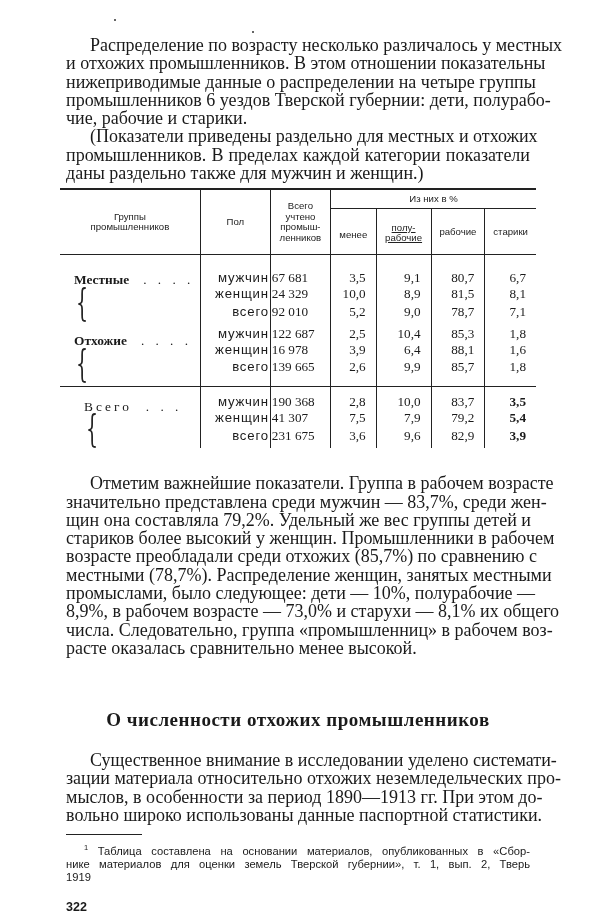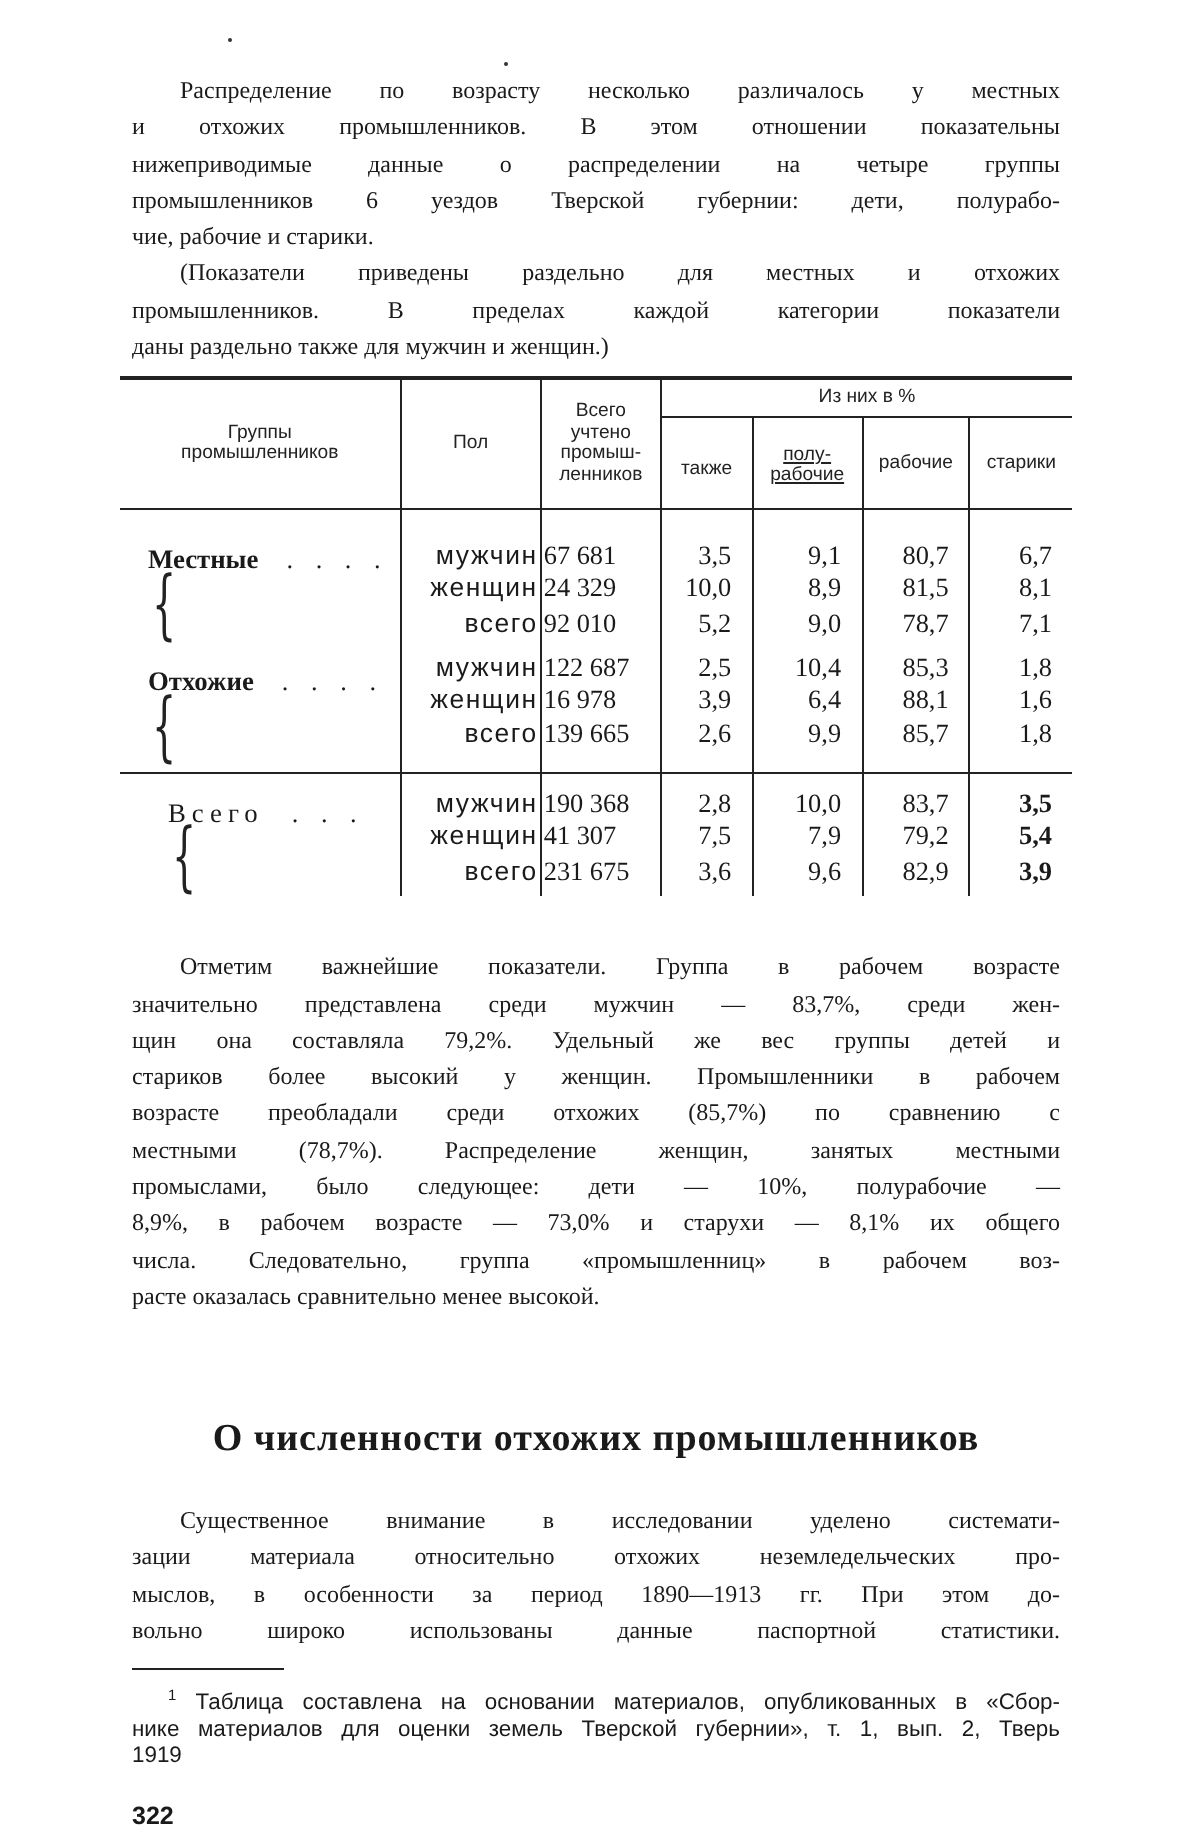--- a/index.html
+++ b/index.html
@@ -1,18 +1,18 @@
 <!DOCTYPE html>
 <html><head>
 <meta charset="utf-8">
 <style>
   html, body { margin: 0; padding: 0; background: #ffffff; }
   body { width: 600px; height: 922px; position: relative; overflow: hidden; color: #1a1a1a; font-family: "Liberation Serif", serif; }
   .page { position: absolute; left: 66px; top: 36px; width: 464px; }
-  .para { font-size: 12px; line-height: 18.3px; text-align: justify; margin: 0; }
+  .para { font-size: 18px; line-height: 18.3px; text-align: justify; margin: 0; }
   .para .ln { display: block; text-align: justify; text-align-last: justify; white-space: nowrap; }
   .para .ln.last { text-align-last: left; }
   .indent { padding-left: 24px; }
   .caption { text-align: center; font-family: "Liberation Sans", sans-serif; font-weight: bold; font-size: 11.3px; line-height: 13px; margin-top: 12px; letter-spacing: 0.1px; }
   .caption sup { font-size: 8px; }
 
   table.t { border-collapse: collapse; width: 476px; margin-left: -6px; margin-top: 6px; font-family: "Liberation Serif", serif; }
   table.t th { font-family: "Liberation Sans", sans-serif; font-weight: normal; font-size: 9.6px; line-height: 10.5px; color: #222; }
   table.t td { font-size: 13.2px; line-height: 13.6px; }
   .top-rule { border-top: 2px solid #222; }
@@ -73,21 +73,21 @@
         <th rowspan="2" class="hdr-bottom" style="text-align:center;">
           <div style="width:90px;margin:0 auto;">Группы промышленников</div>
         </th>
         <th rowspan="2" class="vl hdr-bottom">Пол</th>
         <th rowspan="2" class="vl hdr-bottom" style="padding:4px 2px;">
           <div style="width:52px;margin:0 auto;">Всего учтено промыш-ленников</div>
         </th>
         <th colspan="4" class="vl" style="border-bottom:1.2px solid #222;height:16px;">Из них в %</th>
       </tr>
       <tr>
-        <th class="vl hdr-bottom" style="height:36px;padding-top:8px;">также</th>
+        <th class="vl hdr-bottom" style="height:36px;padding-top:8px;">менее</th>
         <th class="vl hdr-bottom" style="padding-top:4px;text-decoration:underline;">
             <div style="width:40px;margin:0 auto;">полу-рабочие</div>
           </th>
         <th class="vl hdr-bottom">рабочие</th>
         <th class="vl hdr-bottom">старики</th>
       </tr>
     </thead>
     <tbody>
 
       <tr class="sp-top">

